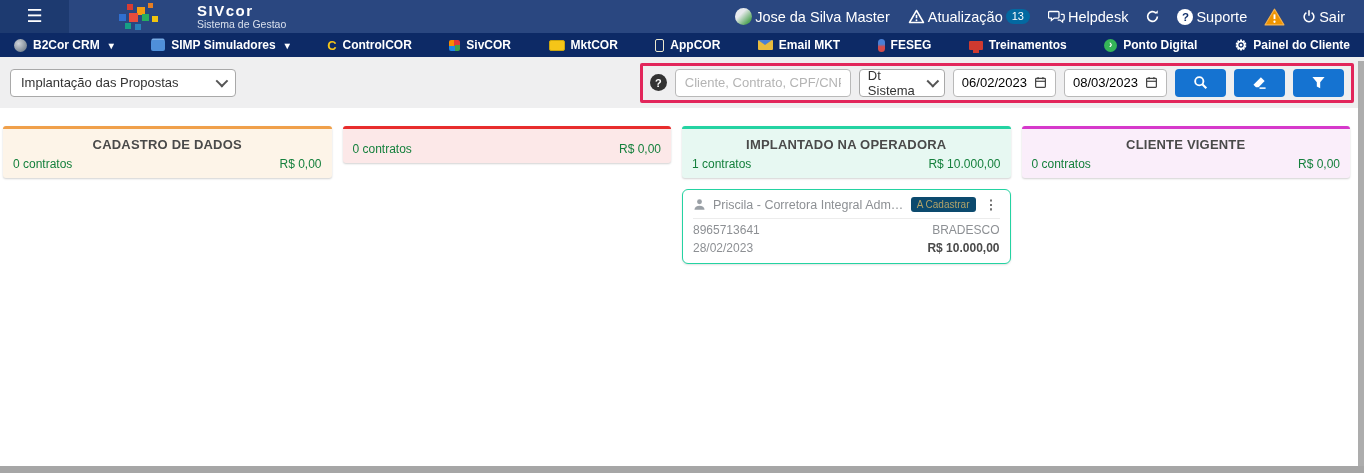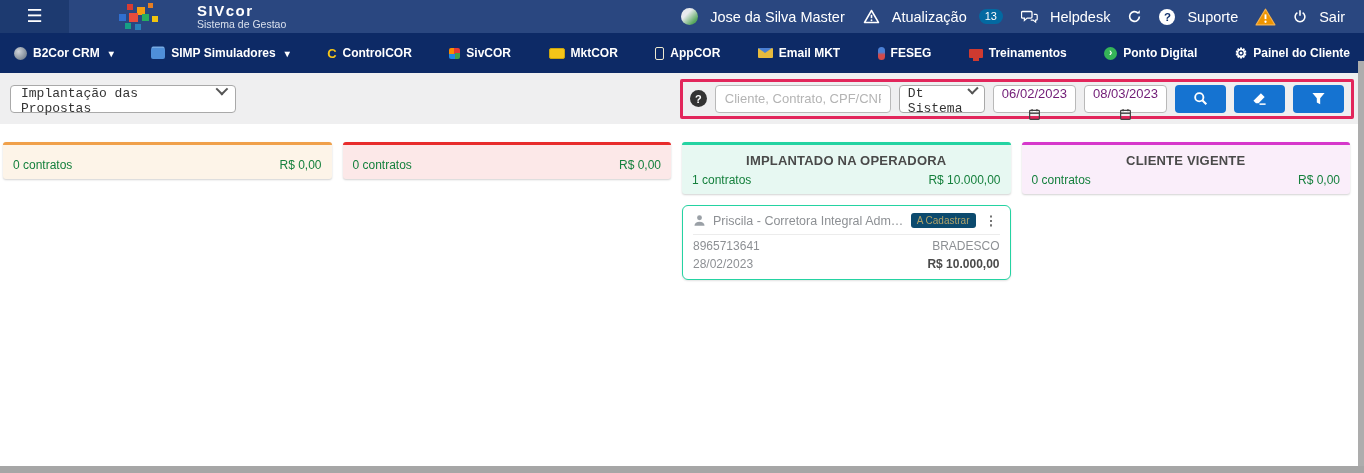--- a/index.html
+++ b/index.html
@@ -19,32 +19,32 @@
   .lg4{left:2px;top:11px;width:7px;height:7px;background:#2f6fd0;}
   .lg5{left:12px;top:10px;width:9px;height:9px;background:#e74c3c;}
   .lg6{left:25px;top:11px;width:7px;height:7px;background:#27ae60;}
   .lg7{left:35px;top:13px;width:6px;height:6px;background:#f1c40f;}
   .lg8{left:8px;top:20px;width:6px;height:6px;background:#16a085;}
   .lg9{left:18px;top:21px;width:6px;height:6px;background:#2980b9;}
   .brand-title { font-size:15px; font-weight:bold; letter-spacing:1.5px; line-height:15px; }
   .brand-sub { font-size:10.5px; color:#d9e0ec; line-height:12px; }
 
   .topbar-right { margin-left:auto; display:flex; align-items:center; gap:8px; padding-right:14px; font-size:14.5px; }
-  .top-item { display:flex; align-items:center; gap:12px; cursor:pointer; padding:0 5px; white-space:nowrap; }
+  .top-item { display:flex; align-items:center; gap:3px; cursor:pointer; padding:0 5px; white-space:nowrap; }
   .avatar { width:17px; height:17px; border-radius:50%;
             background:linear-gradient(135deg,#e8eaed 35%,#57a75c 80%); display:inline-block; }
   .badge-red { background:#0369a1; color:#fff; font-size:11px; font-weight:normal;
                border-radius:9px; padding:2px 6px; line-height:11px; }
   .q-circle { width:16px; height:16px; border-radius:50%; background:#fff; color:#11306b;
               font-weight:bold; font-size:11.5px; display:flex; align-items:center; justify-content:center; }
   .q-circle::before { content:"?"; }
   .top-icon-btn { background:none; border:none; cursor:pointer; display:flex; align-items:center; padding:0 4px; }
 
   
-  .modnav { height:40px; background:#0d2a66; display:flex; align-items:center;
+  .modnav { height:24px; background:#0d2a66; display:flex; align-items:center;
             justify-content:space-between; padding:0 14px; }
   .nav-item { display:flex; align-items:center; gap:6px; color:#fff; font-size:12px;
               font-weight:bold; cursor:pointer; text-decoration:none; white-space:nowrap; }
   .caret { font-size:10px; margin-left:3px; }
   .ni { display:inline-flex; align-items:center; justify-content:center; }
   .ic-b2cor { width:13px; height:13px; border-radius:50%;
               background:radial-gradient(circle at 35% 35%, #cfd4da, #5d6b7a); }
   .ic-simp { width:14px; height:11px; background:#4f8fd9; border-radius:2px 2px 2px 2px;
              box-shadow:0 -2px 0 -0.5px #76aae4; }
   .ic-controlcor::before { content:"C"; color:#f5c518; font-weight:900; font-size:13px; line-height:13px; }
@@ -60,37 +60,37 @@
   .ic-trein { width:14px; height:9px; background:#cf3a30; border-radius:1px; position:relative; }
   .ic-trein::after { content:""; position:absolute; left:4px; bottom:-3px; width:6px; height:3px; background:#cf3a30; }
   .ic-ponto { width:13px; height:13px; border-radius:50%; background:#35b558; color:#fff;
               font-size:10px; font-weight:bold; display:flex; align-items:center; justify-content:center; }
   .ic-ponto::before { content:"›"; margin-top:-1px; }
   .ic-painel::before { content:"⚙"; color:#fff; font-size:14px; line-height:14px; }
 
   
   .filter-row { height:51px; background:#efeff0; display:flex; align-items:center; padding:0 10px; }
   .fake-select { background:#fff; border:1px solid #a9a9a9; border-radius:4px; height:28px;
-                 display:flex; align-items:flex-start; padding:0 10px; font-size:13px; color:#333;
-                 cursor:pointer; gap:0;font-family:Liberation Mono, monospace; }
+                 display:flex; align-items:center; padding:0 10px; font-size:13px; color:#333;
+                 cursor:pointer; gap:0; }
   .board-select { width:226px; justify-content:space-between; }
   .chev { width:9px; height:9px; border-right:2px solid #555; border-bottom:2px solid #555;
           transform:rotate(45deg) translateY(-2px); display:inline-block; }
   .filter-group { margin-left:auto; border:3px solid #e2265b; border-radius:2px;
                   display:flex; align-items:center; gap:8px; padding:3px 7px; background:#efeff0; }
   .help-circle { width:17px; height:17px; border-radius:50%; background:#333; color:#fff;
                  font-weight:bold; font-size:11px; display:flex; align-items:center; justify-content:center;
                  cursor:pointer; flex:none; }
   .help-circle::before { content:"?"; }
   .search-input { width:176px; height:28px; border:1px solid #b9b9b9; border-radius:4px;
                   padding:0 9px; font-size:13px; color:#333; font-family:"Liberation Sans",sans-serif; }
   .search-input::placeholder { color:#b4b4b4; }
   .dt-select { width:86px; justify-content:space-between; padding:0 8px; }
   .date-box { background:#fff; border:1px solid #b9b9b9; border-radius:4px; height:28px;
-              display:flex; align-items:center; gap:7px; padding:0 8px; font-size:13px; color:#701a75; cursor:text;flex-direction:column; }
+              display:flex; align-items:center; gap:7px; padding:0 8px; font-size:13px; color:#000000; cursor:text; }
   .btn-blue { width:51px; height:28px; background:#1573d1; border:none; border-radius:4px;
               display:flex; align-items:center; justify-content:center; cursor:pointer; }
 
   
   .board { display:flex; gap:11px; padding:18px 14px 0 3px; align-items:flex-start; }
   .column { flex:1; display:flex; flex-direction:column; gap:11px; min-width:0; }
   .col-head { border-top:3px solid #ccc; border-radius:3px; padding:8px 10px 7px;
               box-shadow:0 1px 2px rgba(0,0,0,.18); }
   .col-title { text-align:center; font-weight:bold; font-size:13px; color:#4a4a4a; letter-spacing:.2px; }
   .col-meta { display:flex; justify-content:space-between; font-size:12px; color:#15803d; margin-top:5px; }
@@ -309,20 +309,21 @@
           </svg>
       </span>
     </button>
   </div>
 </div>
 
 <div class="board">
 
   <div class="column">
     <div class="col-head" style="background: rgb(253, 244, 232); border-top-color: rgb(240, 160, 74);">
+      <div class="col-title">CADASTRO DE DADOS</div>
       <div class="col-meta">
         <span>0 contratos</span>
         <span>R$ 0,00</span>
       </div>
     </div>
   </div>
 
   <div class="column">
     <div class="col-head" style="background: rgb(252, 232, 232); border-top-color: rgb(232, 44, 44);">
       <div class="col-meta">

